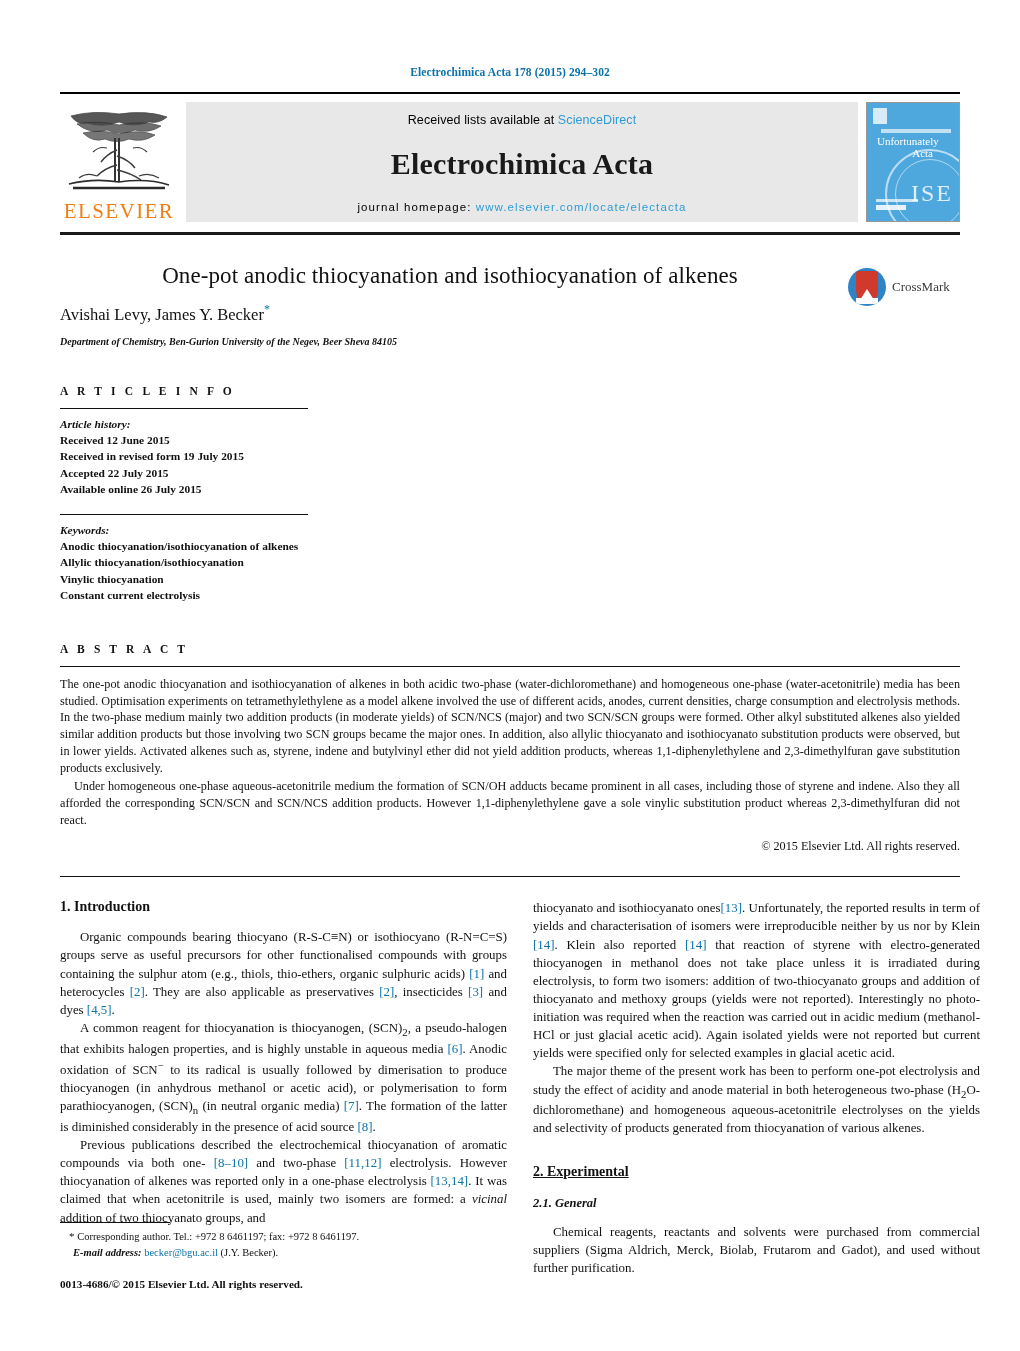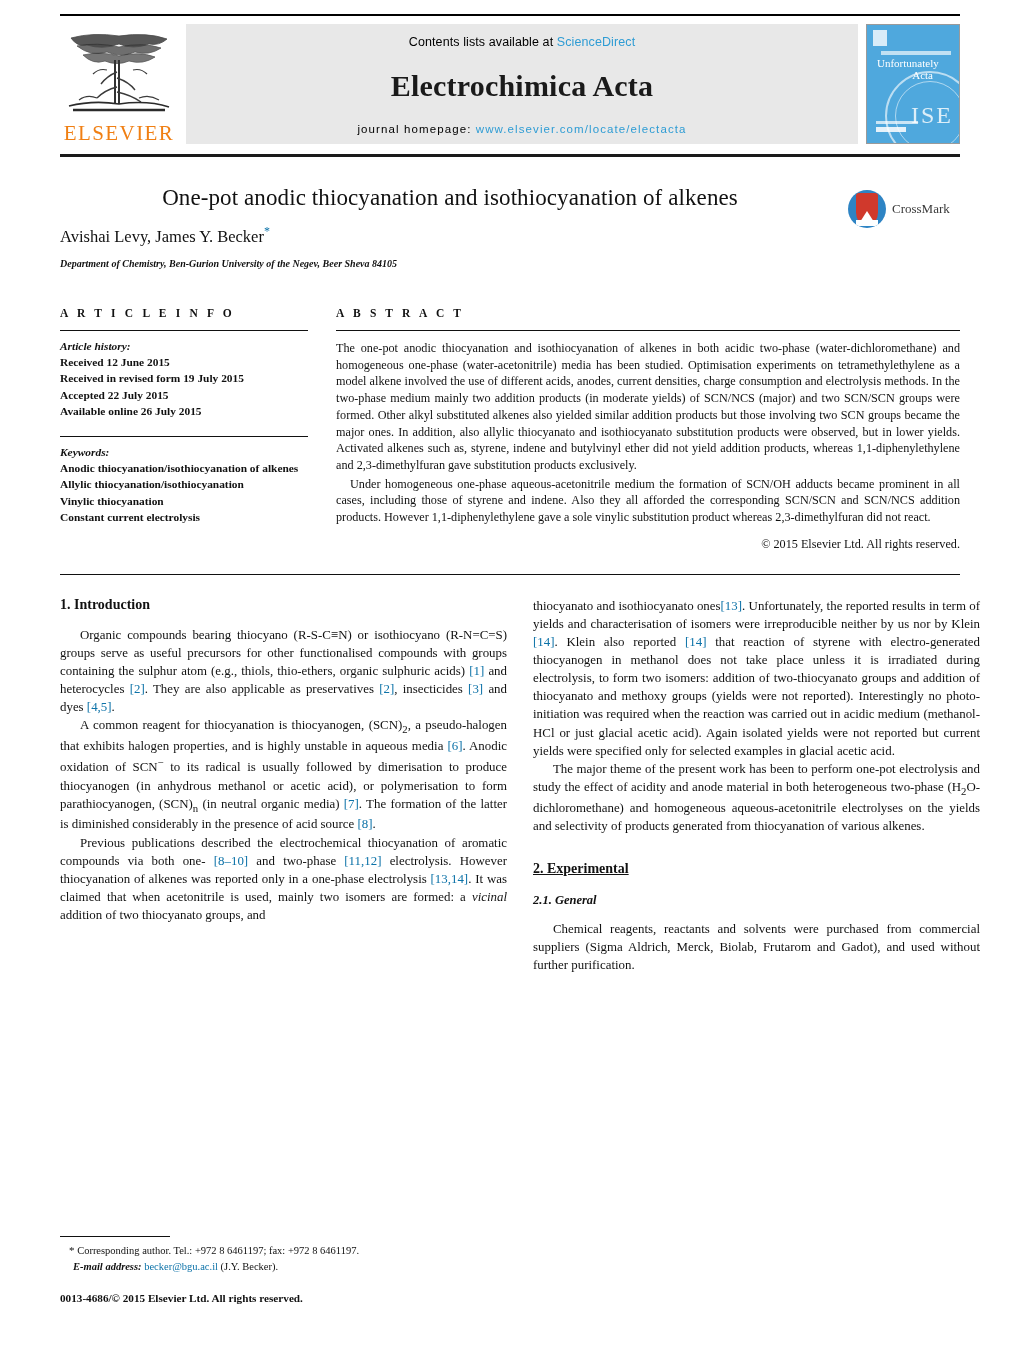--- a/index.html
+++ b/index.html
@@ -236,21 +236,22 @@
   .cm-text {
     font-family: "Liberation Serif", serif;
     font-size: 13px;
     color: #3a3a3a;
   }
 
   
   .info-abstract {
     margin: 30px 60px 0 60px;
     display: flex;
-    gap: 28px;
+    gap: 10px;
+    flex-direction: column;
   }
   .col-info { width: 248px; flex: 0 0 248px; }
   .col-abs  { flex: 1 1 auto; }
 
   .secthead {
     font-family: "Liberation Serif", serif;
     font-size: 11.5px;
     font-weight: bold;
     letter-spacing: 3.2px;
     color: #111;
@@ -360,20 +361,21 @@
     font-weight: bold;
     color: #111;
   }
   .doi-block .doi { color: #0c72a8; font-weight: normal; }
 </style>
 </head>
 <body>
 
 <div class="page">
 
+  <div class="running-head">Electrochimica Acta 178 (2015) 294–302</div>
 
   <div class="masthead">
 
     <div class="elsevier-logo">
       <div class="tree-box">
         <svg viewBox="0 0 112 90" width="112" height="90" aria-hidden="true">
           <g stroke="#2b2b2b" stroke-width="0.8" fill="none">
             <path d="M8 6 Q 30 0 56 4 Q 84 0 104 7 Q 96 14 86 12 Q 70 18 56 12 Q 40 18 24 13 Q 14 15 8 6 Z" fill="#3a3a3a" opacity=".85"></path>
             <path d="M14 14 Q 34 10 56 15 Q 80 10 98 16 Q 86 24 72 20 Q 58 26 44 20 Q 28 25 14 14 Z" fill="#4a4a4a" opacity=".8"></path>
             <path d="M20 23 Q 38 19 56 24 Q 76 19 92 25 Q 80 33 66 29 Q 54 34 42 29 Q 30 33 20 23 Z" fill="#555" opacity=".8"></path>
@@ -383,21 +385,21 @@
             <path d="M6 74 Q 30 68 56 72 Q 84 68 106 75" stroke="#2b2b2b" stroke-width="1.6"></path>
             <path d="M10 78 L 102 78" stroke="#2b2b2b" stroke-width="2.6"></path>
             <path d="M16 68 Q 24 62 34 66 M76 66 Q 86 62 96 68" stroke="#3b3b3b" stroke-width="1.1"></path>
           </g>
         </svg>
       </div>
       <div class="elsevier-word">ELSEVIER</div>
     </div>
 
     <div class="journal-band">
-      <div class="contents-line"><span>Contents lists available at </span><span class="sd">ScienceDirect</span></div>
+      <div class="contents-line"><span>Received lists available at </span><span class="sd">ScienceDirect</span></div>
       <div class="journal-title">Electrochimica Acta</div>
       <div class="homepage-line"><span>journal homepage: </span><span class="url">www.elsevier.com/locate/electacta</span></div>
     </div>
 
     <div class="cover-thumb">
       <div class="cov-mini-logo"></div>
       <div class="cov-sub"></div>
       <div class="cov-title">
         <span>Unfortunately</span>
         <span class="ln2">Acta</span>

